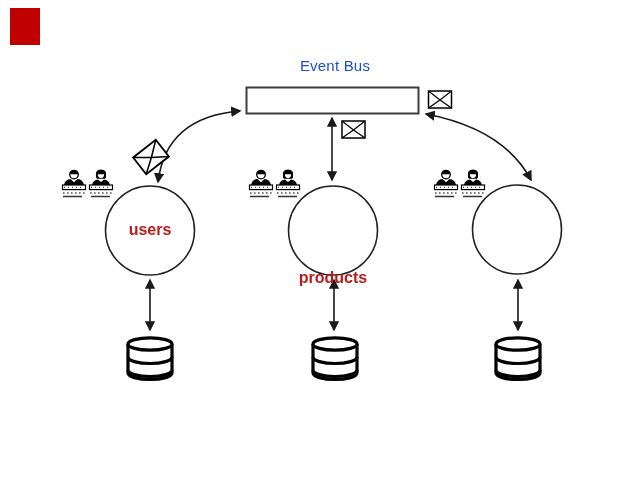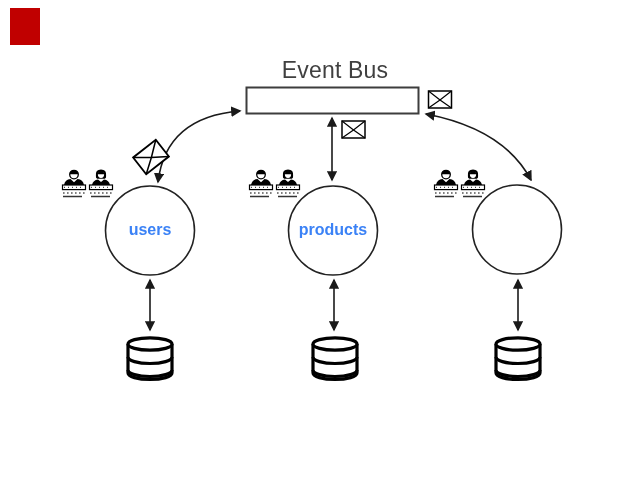--- a/index.html
+++ b/index.html
@@ -4,28 +4,28 @@
 <style>
   html,body{margin:0;padding:0;background:#fff;}
   #canvas{
     position:relative;width:638px;height:479px;background:#fff;overflow:hidden;
     font-family:"Liberation Sans", sans-serif;
   }
   #diagram-svg{position:absolute;left:0;top:0;width:638px;height:479px;}
   .red-marker{position:absolute;left:10px;top:8px;width:30px;height:37px;}
   .title{
     position:absolute;left:235px;top:57px;width:200px;text-align:center;
-    font-size:23px;color:#404040;letter-spacing:0.2px;
+    font-size:15px;color:#1d4ed8;letter-spacing:0.2px;
   }
   .node-label{
     position:absolute;top:221px;width:110px;text-align:center;
-    font-size:16px;font-weight:bold;color:#3b82f6;
+    font-size:16px;font-weight:bold;color:#b91c1c;
   }
   .label-users{left:95px;}
-  .label-products{left:278px;}
+  .label-products{left:278px;margin-top:48px;}
   .label-retention{left:462px;}
 </style>
 </head>
 <body>
 
 <div id="canvas">
 
   <div class="red-marker" style="background-color: rgb(192, 0, 0);"></div>
 
   <div class="title">Event Bus</div>

